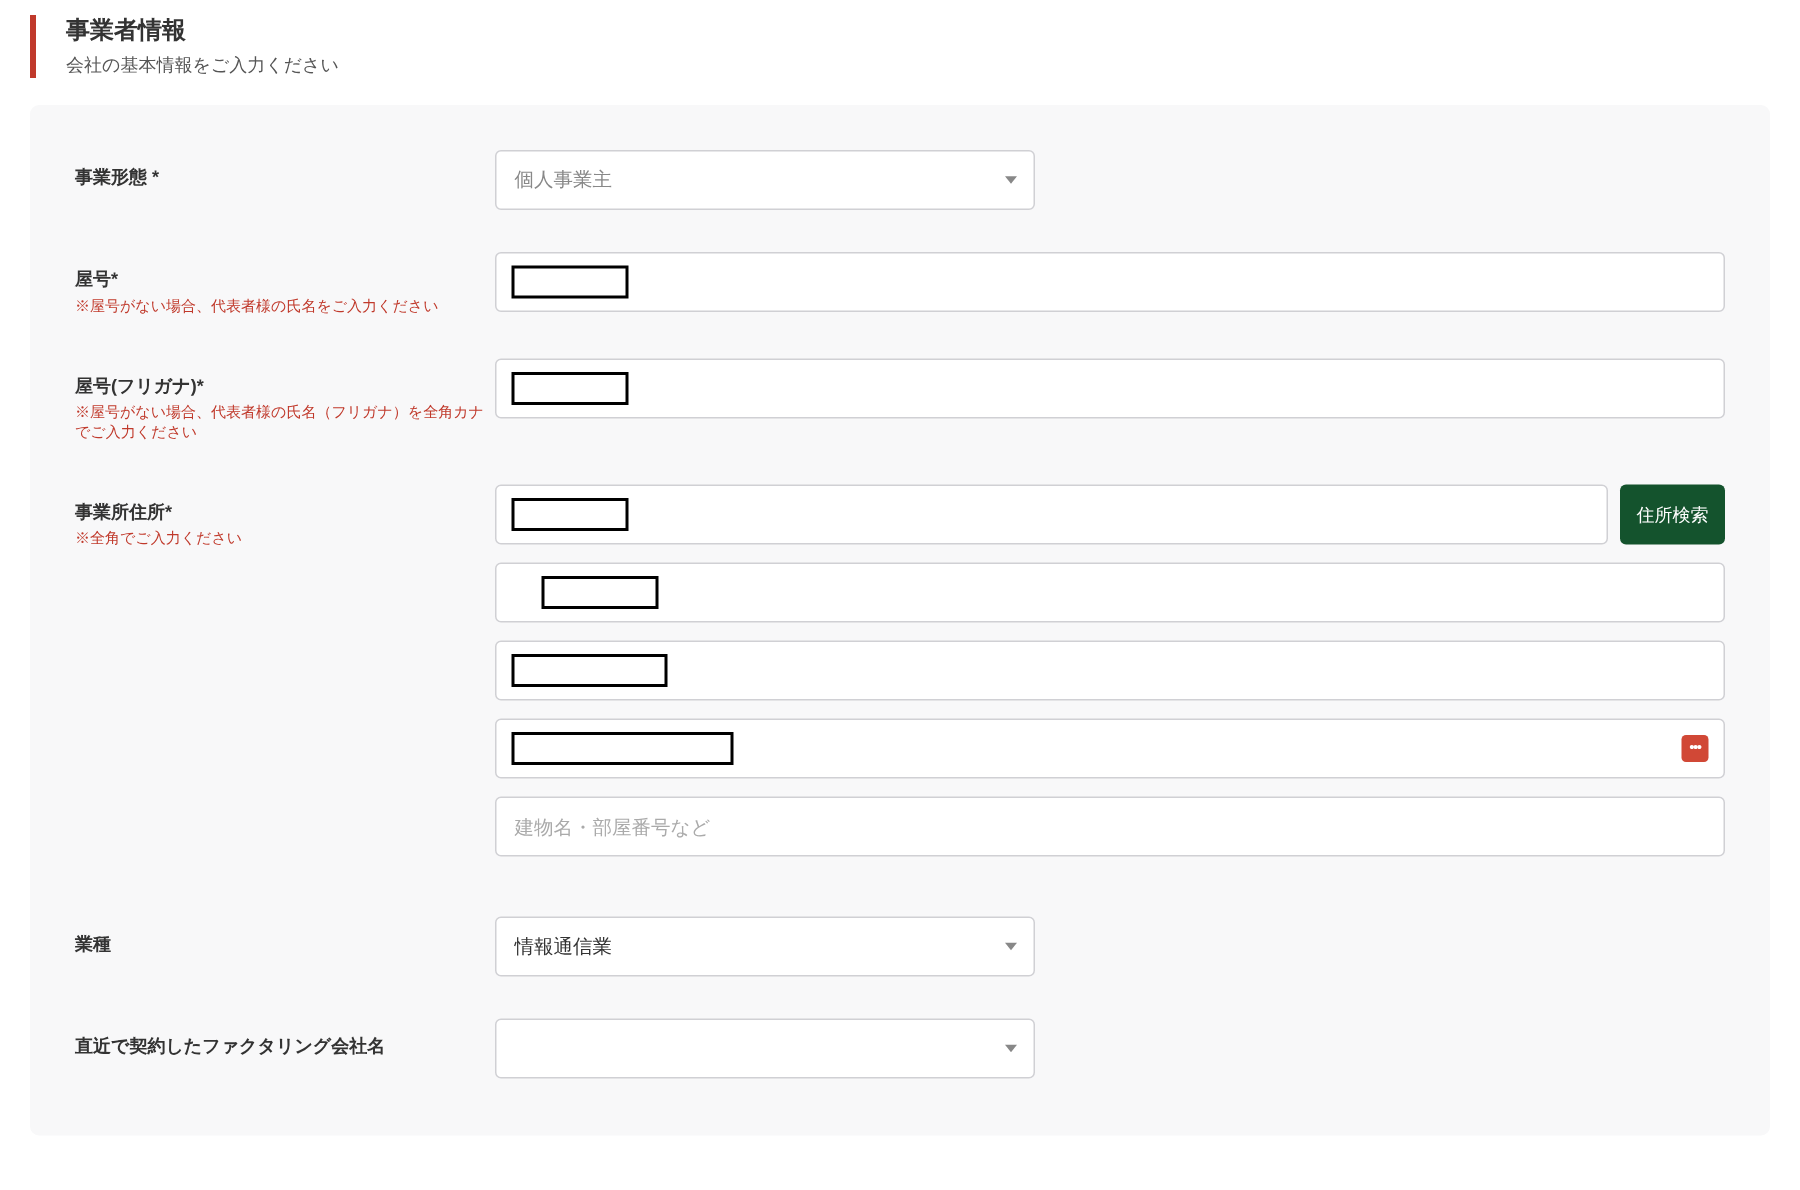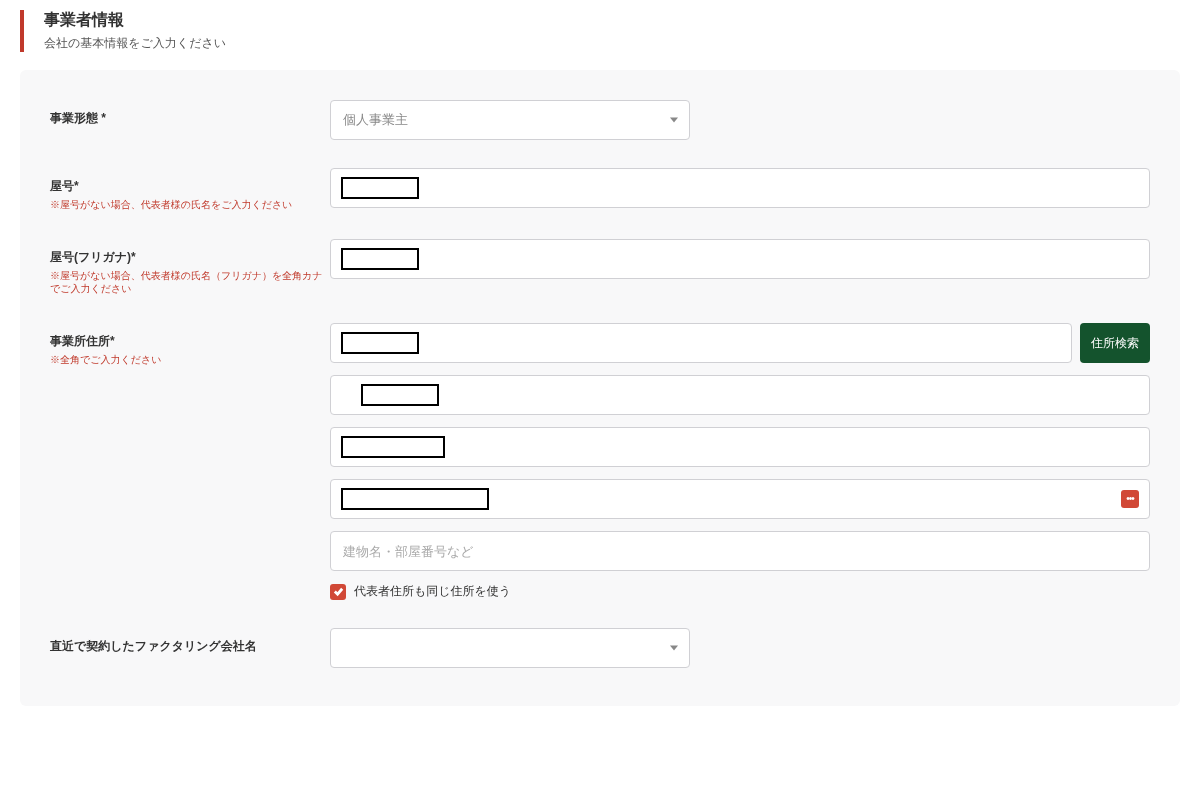--- a/index.html
+++ b/index.html
@@ -260,31 +260,36 @@
         <div class="text-input input-with-redact input-relative">
           <span class="redact-box rb-w150"></span>
           <div class="password-badge">
               <span>•••</span>
             </div>
         </div>
       </div>
       <div class="addr-line">
         <input type="text" class="text-input" placeholder="建物名・部屋番号など" style="">
       </div>
-      <div class="checkbox-row">
-        <div class="checkbox">
-          <svg viewBox="0 0 12 12">
-              <polyline points="2,6 5,9 10,3"></polyline>
-            </svg>
-        </div>
-        <span class="checkbox-label">代表者住所も同じ住所を使う</span>
-      </div>
-    </div>
-  </div>
-
+    </div>
+  </div>
+
+  <div class="form-row">
+    <div class="form-label-col">
+      <span class="form-label">業種</span>
+    </div>
+    <div class="form-input-col">
+      <div class="select-wrap">
+        <div class="select" style="color:#333;">
+            <span>情報通信業</span>
+          </div>
+        <div class="select-caret"></div>
+      </div>
+    </div>
+  </div>
 
 
   <div class="form-row">
     <div class="form-label-col">
       <span class="form-label">直近で契約したファクタリング会社名</span>
     </div>
     <div class="form-input-col">
       <div class="select-wrap">
         <div class="select">
             <span></span>

